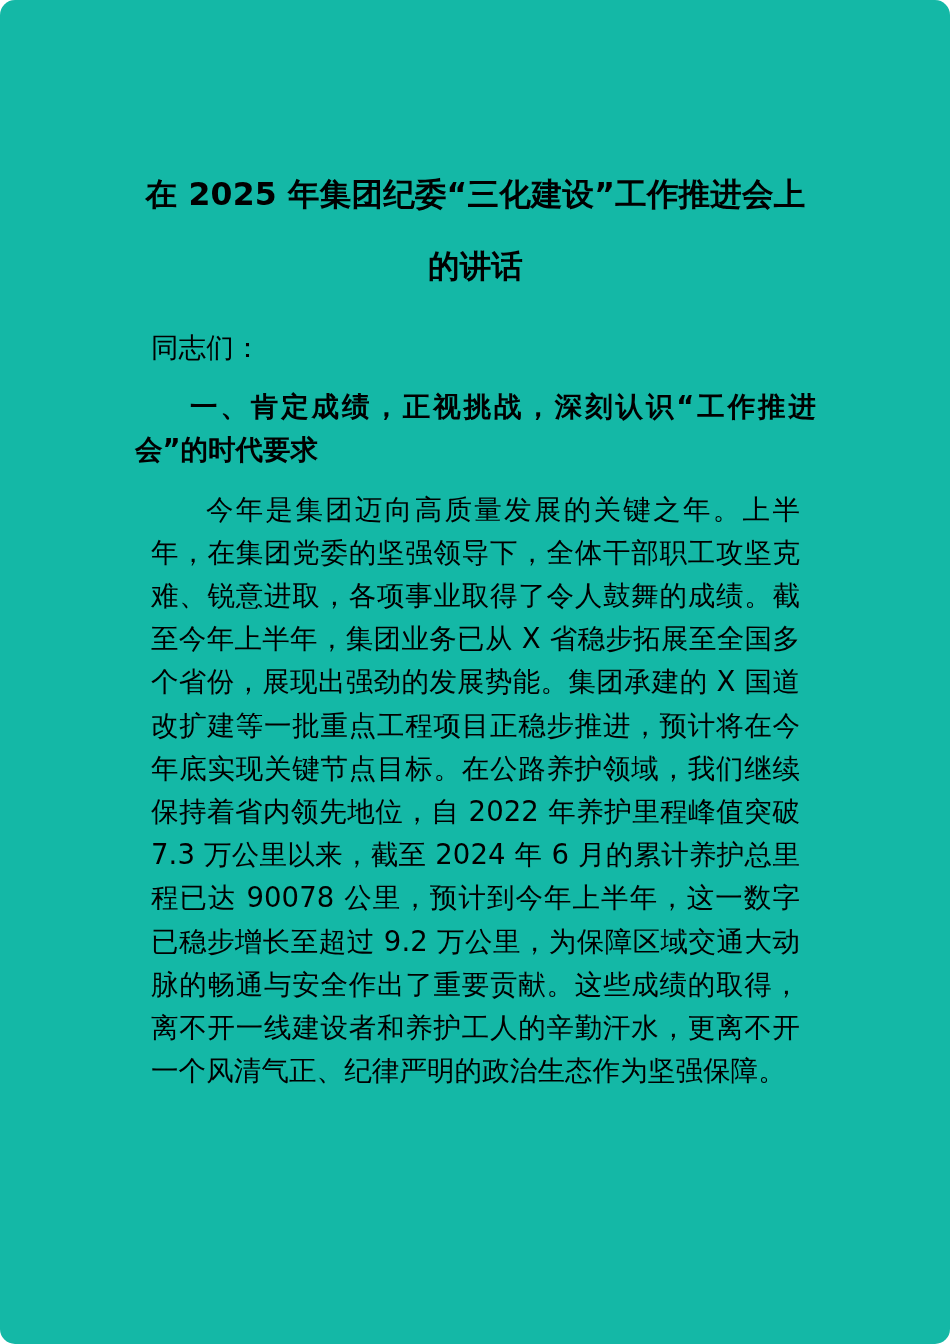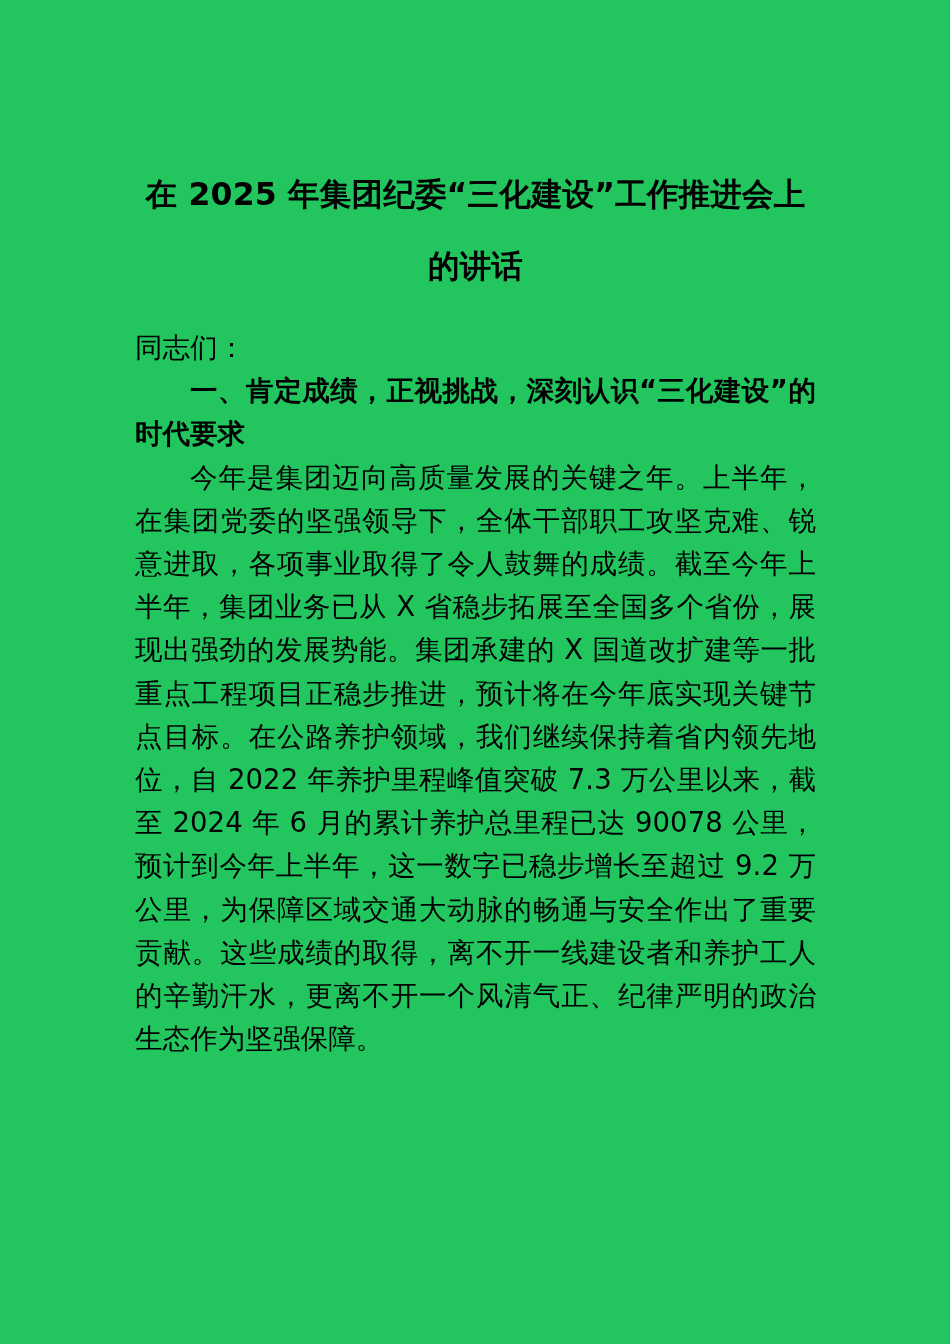--- a/index.html
+++ b/index.html
@@ -15,21 +15,22 @@
     color: #000000;
     -webkit-font-smoothing: none;
   }
 
   .page {
     position: relative;
     width: 950px;
     height: 1344px;
     box-sizing: border-box;
     padding: 0;
-    background: #22c55e;
+    background: #14b8a6;
+    border-radius: 15px;
   }
 
   .content {
     position: absolute;
     left: 135px;
     top: 0;
     width: 681px;
   }
 
   
@@ -39,21 +40,21 @@
     font-size: 31.5px;
     font-weight: bold;
     line-height: 72px;
     text-align: center;
     letter-spacing: 0.2px;
     font-family: "DejaVu Sans", "Liberation Sans", sans-serif;
   }
 
   
   .para {
-    margin: 0;
+    margin: 16px;
     font-size: 27.5px;
     line-height: 43.2px;
     text-align: justify;
     text-justify: inter-ideograph;
     text-align-last: left;
     letter-spacing: 0.1px;
     font-family: "DejaVu Sans", "Liberation Sans", sans-serif;
   }
 
   .para.first {
@@ -81,18 +82,18 @@
 <body>
 
 <div class="page">
   <div class="content">
 
     <h1 class="doc-title">在 2025 年集团纪委“三化建设”工作推进会上的讲话</h1>
 
     <p class="para first">同志们：</p>
 
 
-    <p class="section-heading">一、肯定成绩，正视挑战，深刻认识“三化建设”的时代要求</p>
+    <p class="section-heading">一、肯定成绩，正视挑战，深刻认识“工作推进会”的时代要求</p>
 
     <p class="para indent">今年是集团迈向高质量发展的关键之年。上半年，在集团党委的坚强领导下，全体干部职工攻坚克难、锐意进取，各项事业取得了令人鼓舞的成绩。截至今年上半年，集团业务已从 X 省稳步拓展至全国多个省份，展现出强劲的发展势能。集团承建的 X 国道改扩建等一批重点工程项目正稳步推进，预计将在今年底实现关键节点目标。在公路养护领域，我们继续保持着省内领先地位，自 2022 年养护里程峰值突破 7.3 万公里以来，截至 2024 年 6 月的累计养护总里程已达 90078 公里，预计到今年上半年，这一数字已稳步增长至超过 9.2 万公里，为保障区域交通大动脉的畅通与安全作出了重要贡献。这些成绩的取得，离不开一线建设者和养护工人的辛勤汗水，更离不开一个风清气正、纪律严明的政治生态作为坚强保障。</p>
 
   </div>
 </div>
 
 </body></html>

